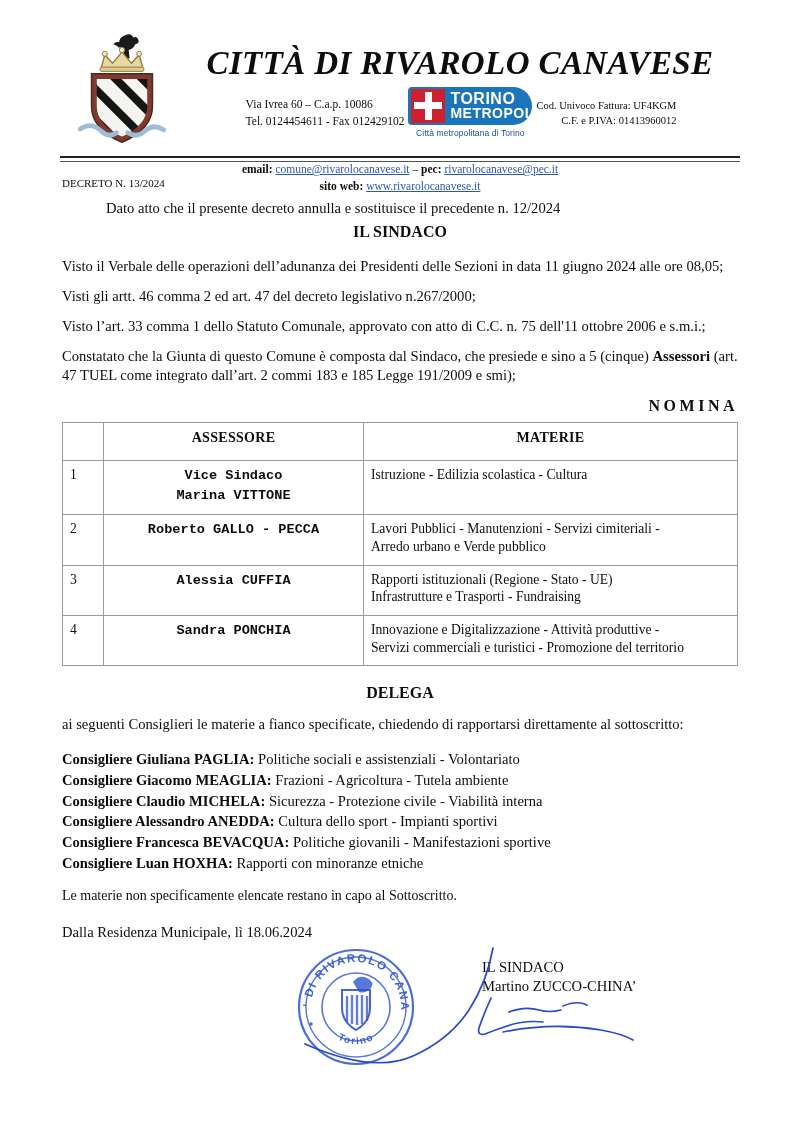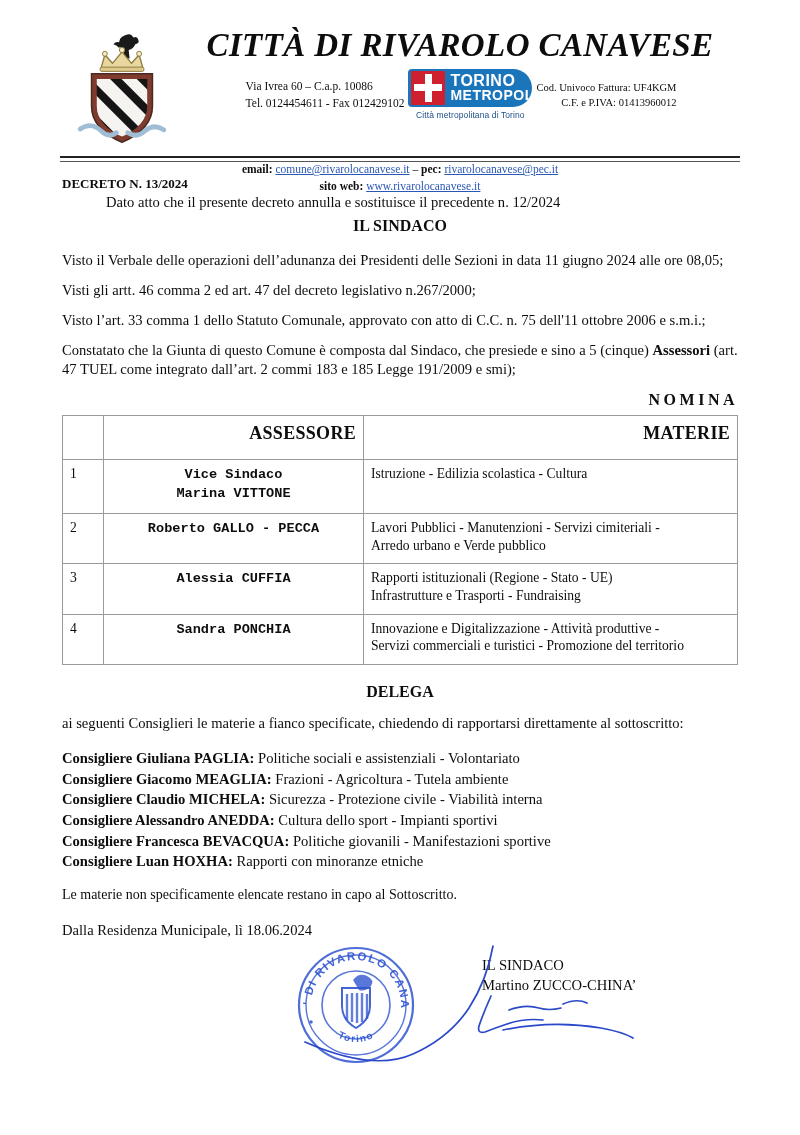--- a/index.html
+++ b/index.html
@@ -42,20 +42,21 @@
   }
   .city-title {
     font-weight: bold;
     font-style: italic;
     font-size: 33px;
     letter-spacing: 0.4px;
     text-align: center;
     line-height: 1.05;
     white-space: nowrap;
     margin-bottom: 6px;
+    margin-top: 18px;
   }
   .lh-cols {
     display: flex;
     align-items: center;
     justify-content: center;
     font-size: 11.5px;
     line-height: 1.45;
   }
   .lh-addr {
     flex: 0 0 auto;
@@ -142,22 +143,23 @@
     height: 3px;
   }
 
   
   .body {
     padding: 14px 62px 0 62px;
     font-size: 14.6px;
     line-height: 1.30;
   }
   .decreto {
-    font-weight: bold;
-    font-size: 13px;
+    font-weight: normal;
+    font-size: 11px;
+    margin-bottom: 9px;
   }
   .indent-line {
     margin-left: 44px;
     margin-bottom: 0;
   }
   .center-bold {
     text-align: center;
     font-weight: bold;
     font-size: 16px;
     margin: 4px 0 14px 0;
@@ -186,23 +188,23 @@
   }
   table.nomina td, table.nomina th {
     border: 1px solid #9a9a9a;
     vertical-align: top;
     padding: 5px 7px 9px 7px;
   }
   .col-n   { width: 26px; text-align: left; padding-left: 7px; }
   .col-ass { width: 245px; text-align: center; font-weight: bold; }
   .col-mat { text-align: justify; }
   table.nomina thead th {
-    text-align: right;
+    text-align: center;
     font-weight: bold;
-    font-size: 18px;
+    font-size: 14px;
     padding: 6px 7px 13px 7px;
     letter-spacing: 0.3px;
   }
   .mat-line { display: block; }
   .ass-line { display: block; line-height: 1.45; font-family: Liberation Mono, monospace; }
 
   
   .delega-head {
     text-align: center;
     font-weight: bold;

